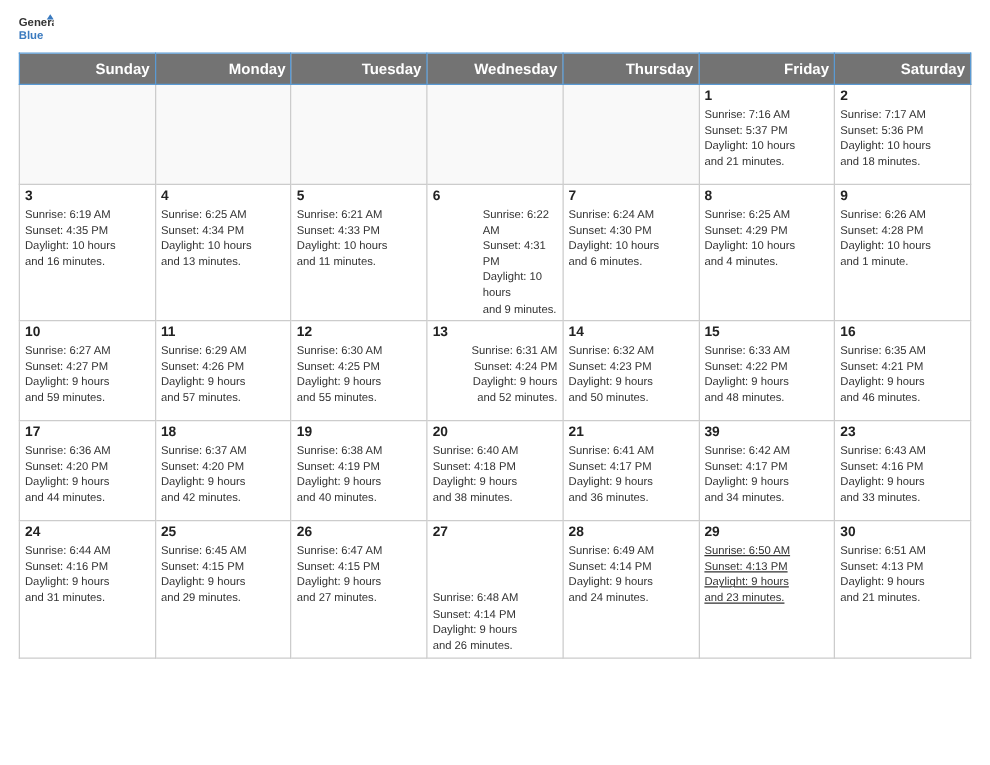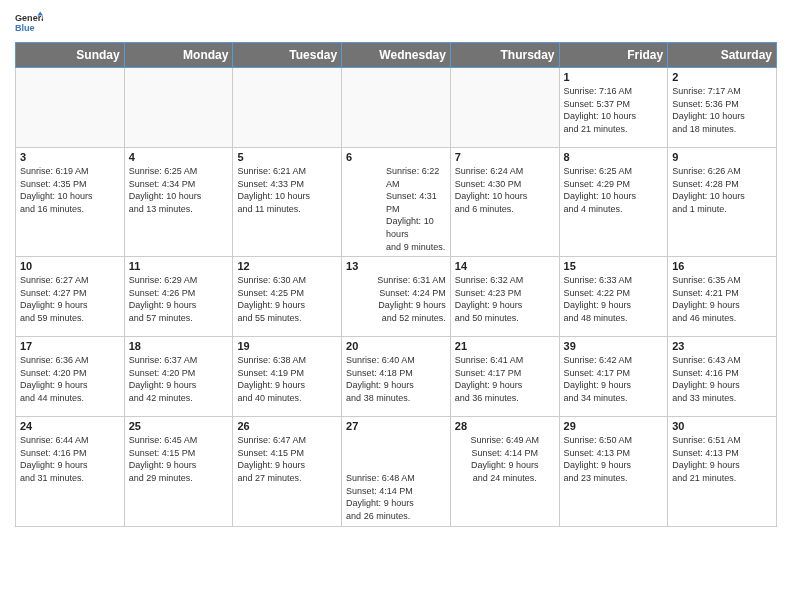--- a/index.html
+++ b/index.html
@@ -309,28 +309,28 @@
           </td>
           <td>
             <div class="day-num">27</div>
             <div class="day-info" style="white-space: pre-line; margin-top: 40px;">Sunrise: 6:48 AM
 Sunset: 4:14 PM
 Daylight: 9 hours
 and 26 minutes.</div>
           </td>
           <td>
             <div class="day-num">28</div>
-            <div class="day-info" style="white-space: pre-line; text-align: center;">Sunrise: 6:49 AM
+            <div class="day-info" style="white-space: pre-line;">Sunrise: 6:49 AM
 Sunset: 4:14 PM
 Daylight: 9 hours
 and 24 minutes.</div>
           </td>
           <td>
             <div class="day-num">29</div>
-            <div class="day-info" style="white-space: pre-line;">Sunrise: 6:50 AM
+            <div class="day-info" style="white-space: pre-line; text-decoration: underline;">Sunrise: 6:50 AM
 Sunset: 4:13 PM
 Daylight: 9 hours
 and 23 minutes.</div>
           </td>
           <td>
             <div class="day-num">30</div>
             <div class="day-info" style="white-space: pre-line;">Sunrise: 6:51 AM
 Sunset: 4:13 PM
 Daylight: 9 hours
 and 21 minutes.</div>

